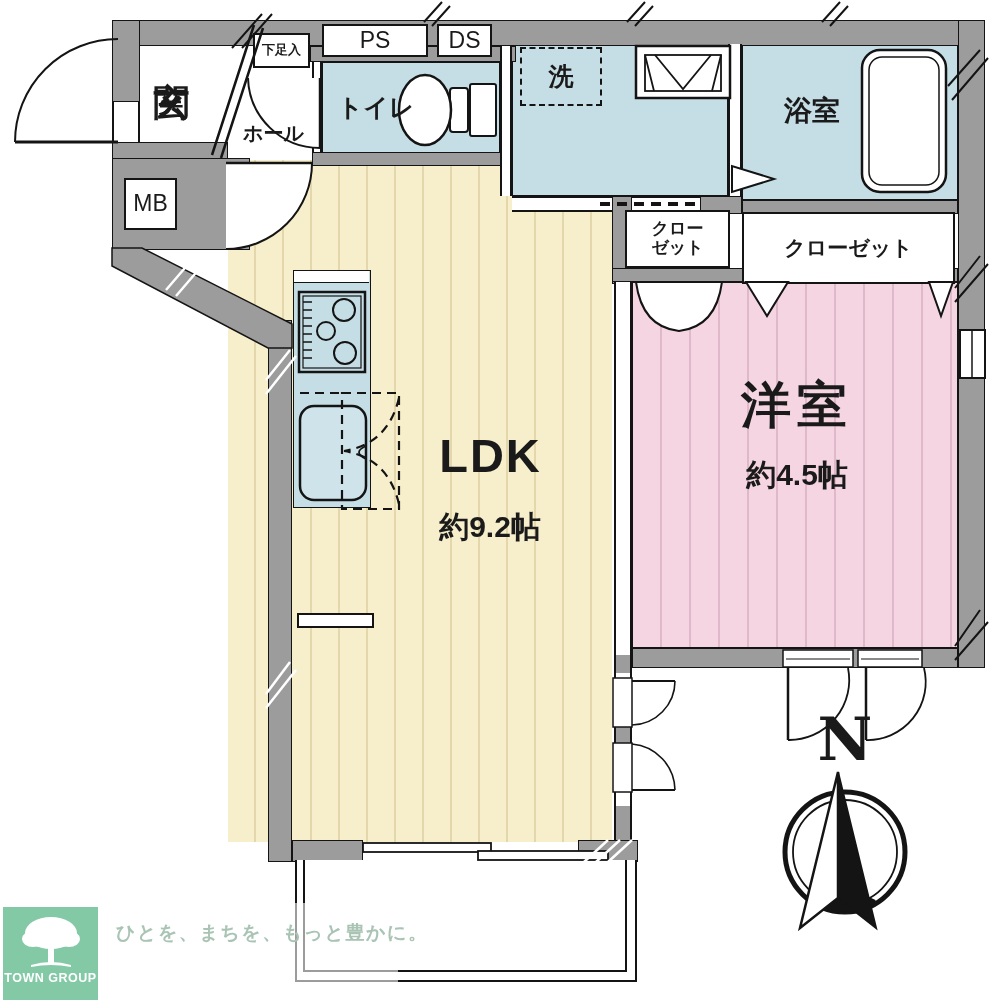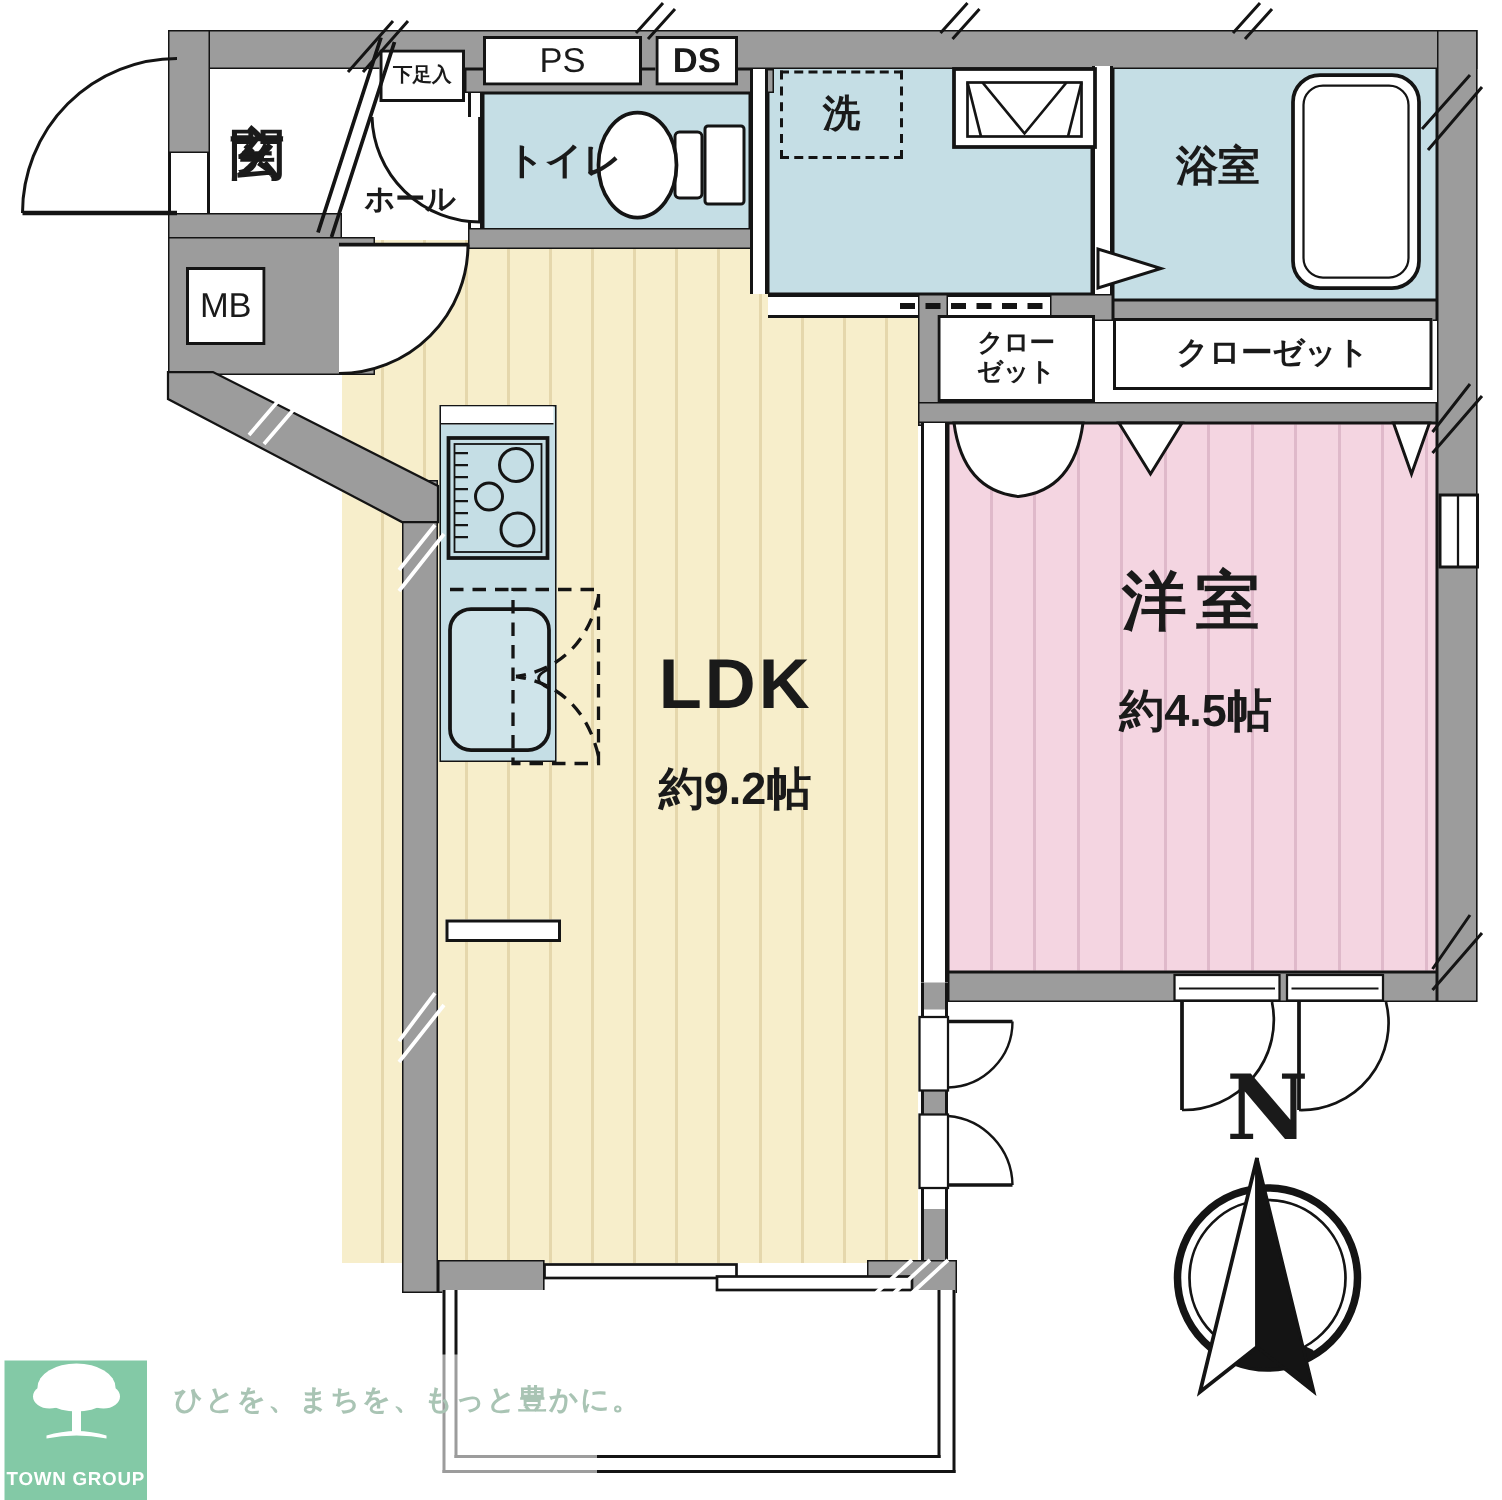--- a/index.html
+++ b/index.html
@@ -12,21 +12,21 @@
   .room{border:1.5px solid #141414;}
   .blue{background:#c5dee5;}
   .whitebox{background:#fff;border:2px solid #141414;display:flex;align-items:center;justify-content:center;}
   .ldkfloor{background-color:#f7eecb;background-image:repeating-linear-gradient(90deg,rgba(0,0,0,0) 0 26px,#e5d7ac 26px 28px);}
   .pinkfloor{background-color:#f4d5e1;background-image:repeating-linear-gradient(90deg,rgba(0,0,0,0) 0 27px,#dfb9ca 27px 29px);border:1.5px solid #141414;}
   .lbl{position:absolute;color:#1a1a1a;font-weight:700;text-align:center;line-height:1.1;}
   .svglayer{position:absolute;left:0;top:0;pointer-events:none;}
   .balc{background:#fff;border:2.5px solid #141414;border-top:none;}
   .balcIn{background:#fff;border:2px solid #141414;border-top:none;}
   .logo-wash{background:rgba(255,255,255,0.58);}
-  .logo-square{background:rgba(124,198,161,0.95);display:flex;flex-direction:column;align-items:center;justify-content:space-between;}
+  .logo-square{background:rgba(124,198,161,0.95);display:flex;flex-direction:column;align-items:center;justify-content:center;}
   .logo-town{color:#fff;font-size:12.5px;font-weight:700;letter-spacing:.5px;margin-bottom:7px;}
   .tagline{color:#a9c4b4;font-size:19px;font-weight:600;letter-spacing:1.5px;}
   .brand{color:#2fa578;font-size:45px;font-weight:800;letter-spacing:2px;opacity:.88;}
 </style>
 </head>
 <body>
 
 <div id="plan">
 
   <div class="abs ldkfloor" style="left:228px;top:160px;width:384px;height:682px;"></div>
@@ -66,30 +66,30 @@
   <div class="abs balc" style="left:295px;top:860px;width:342px;height:122px;"></div>
   <div class="abs balcIn" style="left:303px;top:860px;width:324px;height:112px;"></div>
 
   <div class="abs whitebox" style="left:253px;top:33px;width:57px;height:35px;">
     <span class="lbl" style="position:static;font-size:13px;font-weight:600;">下足入</span>
   </div>
   <div class="abs whitebox" style="left:322px;top:24px;width:106px;height:33px;">
     <span class="lbl" style="position:static;font-size:23px;font-weight:500;">PS</span>
   </div>
   <div class="abs whitebox" style="left:437px;top:24px;width:55px;height:33px;">
-    <span class="lbl" style="position:static;font-size:23px;font-weight:700;">DS</span>
+    <span class="lbl" style="position:static;font-size:23px;font-weight:400;">DS</span>
   </div>
   <div class="abs whitebox" style="left:124px;top:178px;width:53px;height:52px;">
     <span class="lbl" style="position:static;font-size:23px;font-weight:500;">MB</span>
   </div>
   <div class="abs whitebox" style="left:625px;top:210px;width:105px;height:58px;flex-direction:column;">
     <span class="lbl" style="position:static;font-size:17px;font-weight:600;">クロー</span>
     <span class="lbl" style="position:static;font-size:17px;font-weight:600;">ゼット</span>
   </div>
-  <div class="abs whitebox" style="left:742px;top:212px;width:213px;height:48px;">
+  <div class="abs whitebox" style="left:742px;top:212px;width:213px;height:72px;">
     <span class="lbl" style="position:static;font-size:21px;font-weight:600;">クローゼット</span>
   </div>
   <div class="abs" style="left:520px;top:47px;width:82px;height:59px;border:2.5px dashed #141414;display:flex;align-items:center;justify-content:center;">
     <span class="lbl" style="position:static;font-size:25px;">洗</span>
   </div>
   <div class="abs whitebox" style="left:297px;top:613px;width:77px;height:15px;"></div>
   <div class="abs" style="left:293px;top:270px;width:78px;height:238px;background:#c5dee5;border:1.5px solid #141414;">
     <div class="abs" style="left:0;top:0;width:75px;height:12px;background:#fff;border-bottom:1.5px solid #141414;"></div>
   </div>
 
@@ -207,21 +207,21 @@
       <polygon points="838,772 876,928 838,898" fill="#141414" stroke="#141414" stroke-width="2"></polygon>
     </g>
   </svg>
 
   <div class="lbl" style="left:152px;top:52px;font-size:36px;writing-mode:vertical-rl;letter-spacing:6px;">玄関</div>
   <div class="lbl" style="left:226px;top:122px;width:95px;font-size:20px;font-weight:600;">ホール</div>
   <div class="lbl" style="left:326px;top:94px;width:100px;font-size:25px;font-weight:600;">トイレ</div>
   <div class="lbl" style="left:757px;top:96px;width:110px;font-size:28px;">浴室</div>
   <div class="lbl" style="left:408px;top:430px;width:165px;font-size:47px;letter-spacing:2px;">LDK</div>
   <div class="lbl" style="left:400px;top:510px;width:180px;font-size:30px;">約9.2帖</div>
-  <div class="lbl" style="left:712px;top:378px;width:170px;font-size:43px;letter-spacing:6px;">洋室</div>
+  <div class="lbl" style="left:712px;top:378px;width:170px;font-size:50px;letter-spacing:6px;">洋室</div>
   <div class="lbl" style="left:706px;top:458px;width:182px;font-size:30px;">約4.5帖</div>
   <div class="lbl" style="left:790px;top:706px;width:110px;font-size:60px;font-family:'DejaVu Serif','Liberation Serif',serif;font-weight:700;">N</div>
 
   <div class="abs logo-wash" style="left:0;top:903px;width:398px;height:97px;"></div>
   <div class="abs logo-square" style="left:3px;top:907px;width:95px;height:93px;">
     <svg width="68" height="56" viewBox="0 0 68 56">
       <ellipse cx="34" cy="18" rx="26" ry="16" fill="#fff"></ellipse>
       <ellipse cx="16" cy="24" rx="11" ry="8" fill="#fff"></ellipse>
       <ellipse cx="52" cy="24" rx="11" ry="8" fill="#fff"></ellipse>
       <rect x="31" y="28" width="6" height="20" fill="#fff"></rect>

